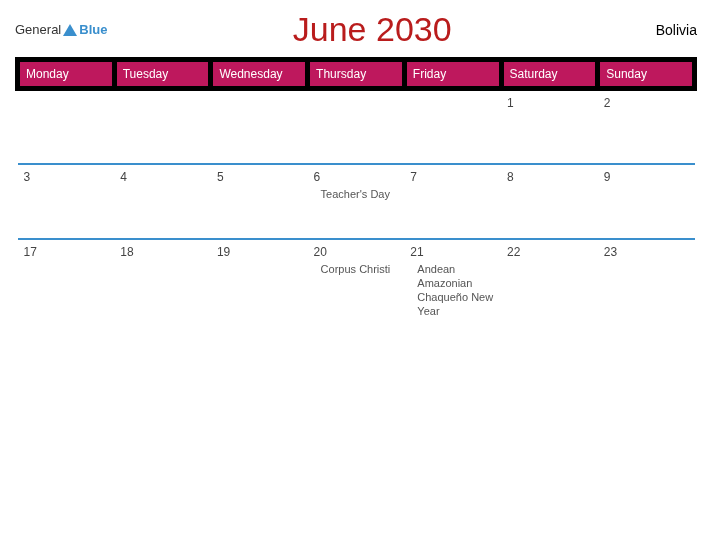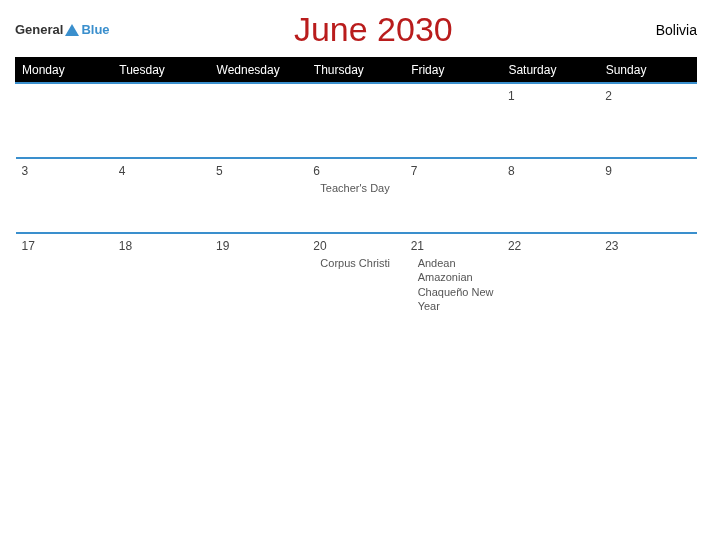--- a/index.html
+++ b/index.html
@@ -22,21 +22,21 @@
       justify-content: space-between;
       margin-bottom: 8px;
     }
     .logo {
       display: flex;
       align-items: center;
       font-size: 13px;
     }
     .logo-general {
       color: #333;
-      font-weight: bold;
+      font-weight: normal;
       font-size: 13px;
     }
     .logo-blue {
       color: #3a8fcd;
       font-weight: bold;
       font-size: 13px;
     }
     .logo-triangle {
       width: 0;
       height: 0;
@@ -58,27 +58,27 @@
       color: #000000;
       min-width: 60px;
       text-align: right;
     }
     .calendar-table {
       width: 100%;
       border-collapse: collapse;
       table-layout: fixed;
     }
     .calendar-table thead tr th {
-      background-color: #000000;
+      background-color: #be185d;
       color: #fff;
       font-size: 12px;
       font-weight: normal;
       padding: 5px 6px;
       text-align: left;
-      border: 1px solid #000000;
+      border: 5px solid #000000;
     }
     .calendar-table tbody tr {
       border-top: 2px solid #3a8fcd;
     }
     .calendar-table tbody tr td {
       vertical-align: top;
       padding: 5px 6px;
       font-size: 12px;
       color: #333;
       height: 75px;

